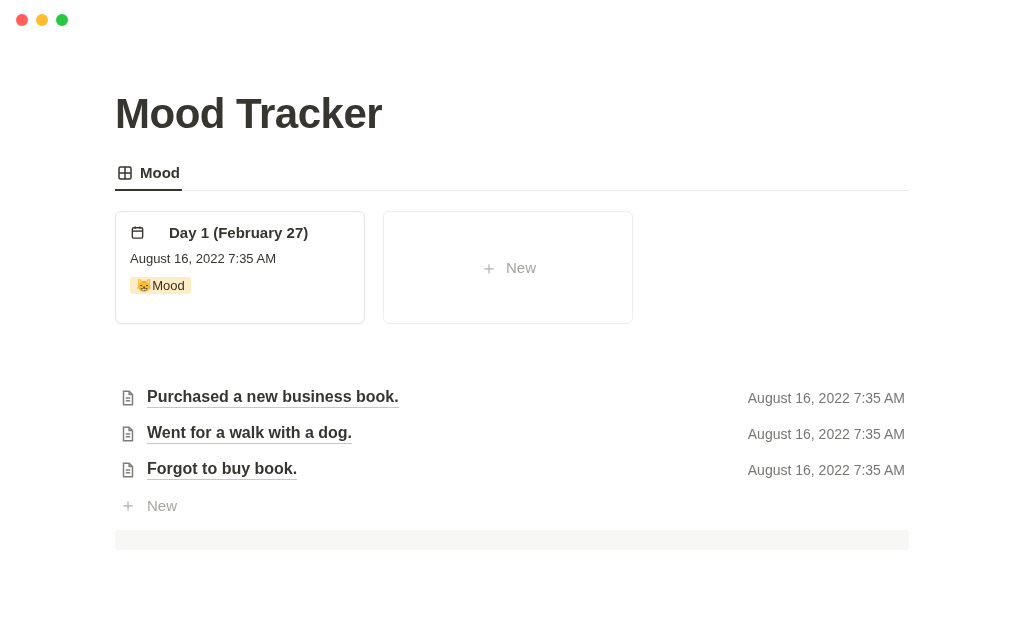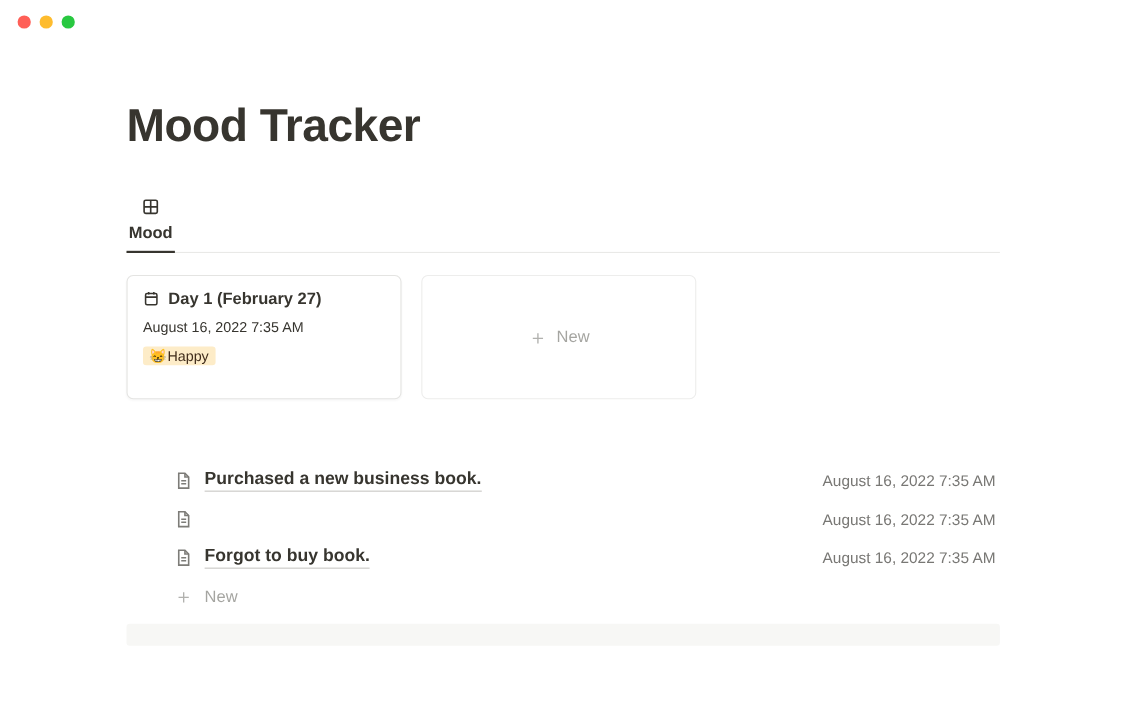--- a/index.html
+++ b/index.html
@@ -19,33 +19,32 @@
     .dot-red { background: #ff5f57; }
     .dot-yellow { background: #febc2e; }
     .dot-green { background: #28c840; }
     .content {
       padding: 50px 115px 0 115px;
     }
     .page-title {
       font-size: 42px;
       font-weight: 700;
       color: #37352f;
-      margin-bottom: 36px;
+      margin-bottom: 20px;
       letter-spacing: -0.5px;
     }
     .tab-header {
       display: flex;
       align-items: center;
       gap: 7px;
       padding: 6px 2px 8px 2px;
       border-bottom: 2px solid #37352f;
       width: fit-content;
       position: relative;
       z-index: 2;
-      flex-direction: column;
     }
     .tab-header .icon svg { display: block; }
     .tab-label {
       font-size: 15px;
       font-weight: 600;
       color: #37352f;
     }
     .section-underline {
       height: 1px;
       background: #e9e9e7;
@@ -62,21 +61,21 @@
       height: 113px;
       border: 1px solid #e4e4e2;
       border-radius: 6px;
       padding: 12px 14px;
       background: #fff;
       box-shadow: 0 1px 2px rgba(15,15,15,0.03);
     }
     .card-title-row {
       display: flex;
       align-items: center;
-      gap: 8px;
+      gap: 24px;
       margin-bottom: 10px;
     }
     .card-title {
       font-size: 15px;
       font-weight: 600;
       color: #37352f;
     }
     .card-meta {
       font-size: 13px;
       color: #37352f;
@@ -105,21 +104,20 @@
       background: #fff;
     }
     .plus-icon {
       font-size: 18px;
       line-height: 1;
       color: #b1b1ae;
     }
     .moments-header-wrap { margin-top: 4px; }
     .moments-list {
       margin-top: 6px;
-      margin-left: 39px;
     }
     .moment-row {
       display: flex;
       align-items: center;
       padding: 8px 4px;
       gap: 10px;
     }
     .moment-title {
       font-size: 16px;
       font-weight: 600;
@@ -182,21 +180,21 @@
           <svg width="15" height="15" viewBox="0 0 16 16" fill="none" stroke="#37352f" stroke-width="1.5">
             <rect x="2.5" y="3" width="11" height="11" rx="1.5"></rect>
             <line x1="2.5" y1="6.5" x2="13.5" y2="6.5"></line>
             <line x1="5.5" y1="1.5" x2="5.5" y2="4"></line>
             <line x1="10.5" y1="1.5" x2="10.5" y2="4"></line>
           </svg>
         </span>
         <span class="card-title">Day 1 (February 27)</span>
       </div>
       <div class="card-meta">August 16, 2022 7:35 AM</div>
-      <span class="mood-tag">😸Happy</span>
+      <span class="mood-tag">😸Mood</span>
     </div>
 
     <div class="new-card">
       <span class="plus-icon">＋</span>
       <span>New</span>
     </div>
   </div>
 
 
   <div class="moments-list">
@@ -214,20 +212,21 @@
     </div>
     <div class="moment-row">
       <span class="icon icon-muted">
         <svg width="18" height="18" viewBox="0 0 16 16" fill="none" stroke="#7d7c78" stroke-width="1.3">
           <path d="M4 2 h5 l3 3 v9 a0 0 0 0 1 0 0 h-8 z"></path>
           <path d="M9 2 v3 h3"></path>
           <line x1="6" y1="8" x2="10" y2="8"></line>
           <line x1="6" y1="10.5" x2="10" y2="10.5"></line>
         </svg>
       </span>
+      <span class="moment-title">Went for a walk with a dog.</span>
       <span class="moment-time">August 16, 2022 7:35 AM</span>
     </div>
     <div class="moment-row">
       <span class="icon icon-muted">
         <svg width="18" height="18" viewBox="0 0 16 16" fill="none" stroke="#7d7c78" stroke-width="1.3">
           <path d="M4 2 h5 l3 3 v9 a0 0 0 0 1 0 0 h-8 z"></path>
           <path d="M9 2 v3 h3"></path>
           <line x1="6" y1="8" x2="10" y2="8"></line>
           <line x1="6" y1="10.5" x2="10" y2="10.5"></line>
         </svg>

